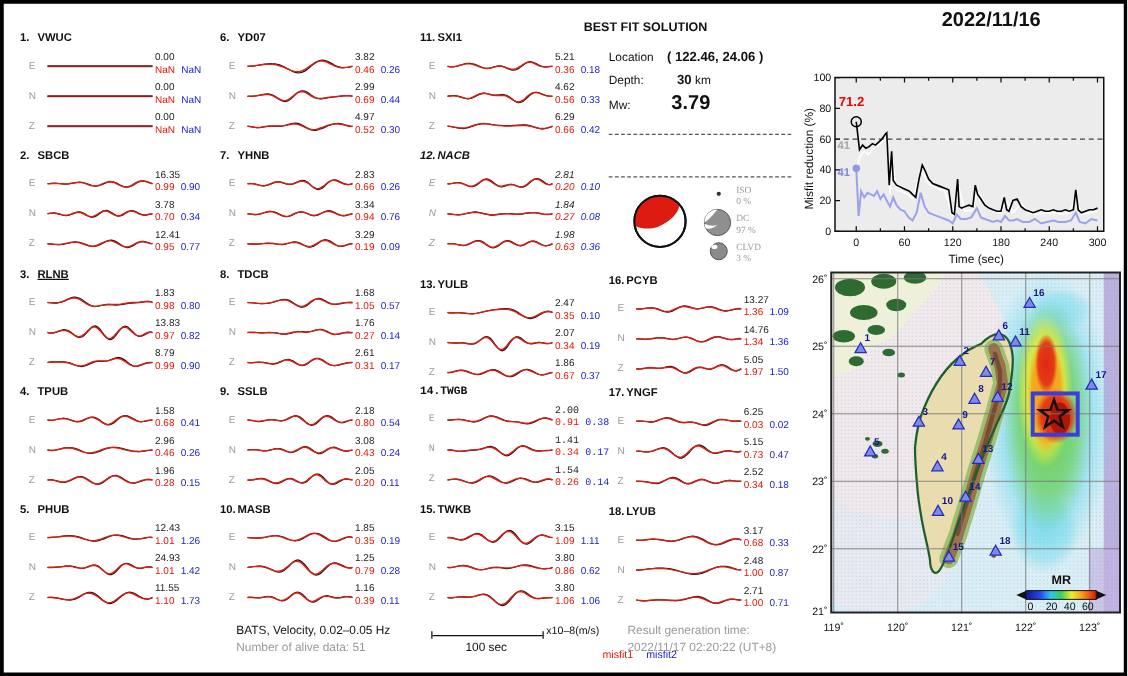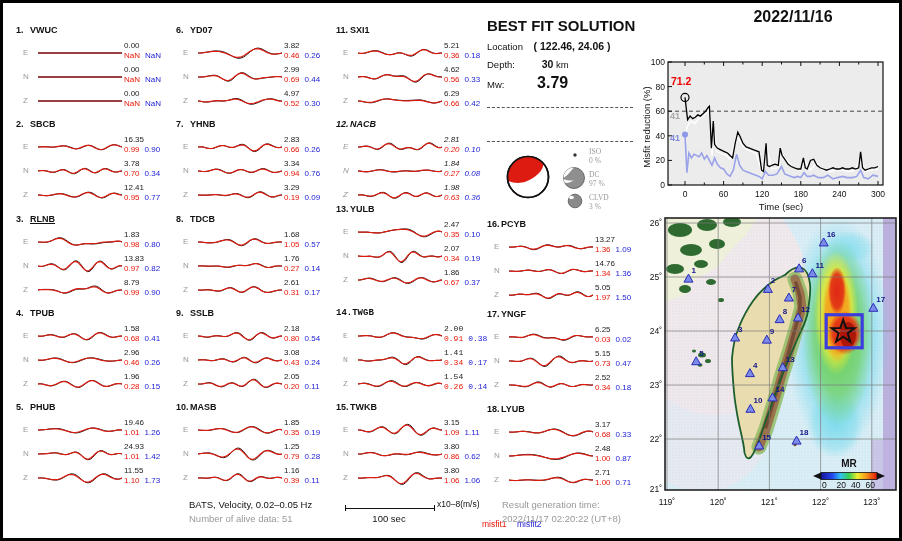--- a/index.html
+++ b/index.html
@@ -191,21 +191,21 @@
       </div>
       <div class="station" style="left: 16px; top: 402px;">
         <div class="st-h"><span class="st-num">5.</span><span>PHUB</span></div>
         <div class="wrow" style="top: 16px;">
           <span class="comp">E</span>
           <svg width="88" height="24" class="wsvg">
             <path d="M2.0,12.0 L3.8,12.0 L5.7,11.9 L7.5,11.8 L9.3,11.6 L11.1,11.4 L13.0,11.1 L14.8,10.9 L16.6,10.7 L18.4,10.5 L20.3,10.5 L22.1,10.6 L23.9,10.8 L25.7,11.2 L27.6,11.7 L29.4,12.3 L31.2,13.0 L33.0,13.6 L34.9,14.2 L36.7,14.6 L38.5,14.9 L40.3,14.9 L42.2,14.7 L44.0,14.2 L45.8,13.6 L47.7,12.9 L49.5,12.0 L51.3,11.3 L53.1,10.6 L55.0,10.2 L56.8,10.0 L58.6,10.0 L60.4,10.3 L62.3,10.7 L64.1,11.3 L65.9,11.9 L67.7,12.4 L69.6,12.9 L71.4,13.2 L73.2,13.3 L75.0,13.2 L76.9,13.0 L78.7,12.7 L80.5,12.3 L82.3,12.0 L84.2,11.9 L86.0,12.0" fill="none" stroke="#111" stroke-width="1"></path>
             <path d="M2.0,12.0 L3.8,11.9 L5.7,11.8 L7.5,11.7 L9.3,11.5 L11.1,11.4 L13.0,11.2 L14.8,11.0 L16.6,10.9 L18.4,10.8 L20.3,10.9 L22.1,11.0 L23.9,11.3 L25.7,11.7 L27.6,12.1 L29.4,12.7 L31.2,13.2 L33.0,13.7 L34.9,14.1 L36.7,14.4 L38.5,14.5 L40.3,14.3 L42.2,14.0 L44.0,13.5 L45.8,12.9 L47.7,12.2 L49.5,11.5 L51.3,10.9 L53.1,10.5 L55.0,10.2 L56.8,10.2 L58.6,10.3 L60.4,10.7 L62.3,11.2 L64.1,11.7 L65.9,12.3 L67.7,12.8 L69.6,13.1 L71.4,13.3 L73.2,13.3 L75.0,13.1 L76.9,12.9 L78.7,12.5 L80.5,12.2 L82.3,11.9 L84.2,11.8 L86.0,12.0" fill="none" stroke="#dd1c10" stroke-width="1.2"></path>
           </svg>
           <div class="nums">
-            <div class="amp">19.46</div>
+            <div class="amp">12.43</div>
             <div><span class="m1">1.01</span><span class="m2">1.26</span></div>
           </div>
         </div>
         <div class="wrow" style="top: 40px;">
           <span class="comp">N</span>
           <svg width="88" height="24" class="wsvg">
             <path d="M2.0,12.0 L3.8,11.9 L5.7,11.8 L7.5,11.8 L9.3,11.7 L11.1,11.6 L13.0,11.4 L14.8,11.2 L16.6,10.9 L18.4,10.8 L20.3,10.8 L22.1,11.1 L23.9,11.5 L25.7,12.0 L27.6,12.4 L29.4,12.6 L31.2,12.5 L33.0,12.0 L34.9,11.3 L36.7,10.6 L38.5,10.1 L40.3,10.1 L42.2,10.7 L44.0,11.9 L45.8,13.5 L47.7,15.3 L49.5,16.8 L51.3,17.6 L53.1,17.6 L55.0,16.8 L56.8,15.2 L58.6,13.2 L60.4,11.2 L62.3,9.7 L64.1,8.8 L65.9,8.7 L67.7,9.3 L69.6,10.3 L71.4,11.4 L73.2,12.2 L75.0,12.6 L76.9,12.6 L78.7,12.3 L80.5,11.8 L82.3,11.5 L84.2,11.5 L86.0,12.0" fill="none" stroke="#111" stroke-width="1"></path>
             <path d="M2.0,12.0 L3.8,11.9 L5.7,11.9 L7.5,11.8 L9.3,11.7 L11.1,11.6 L13.0,11.4 L14.8,11.2 L16.6,11.0 L18.4,10.9 L20.3,11.0 L22.1,11.3 L23.9,11.8 L25.7,12.2 L27.6,12.5 L29.4,12.6 L31.2,12.4 L33.0,11.9 L34.9,11.2 L36.7,10.6 L38.5,10.3 L40.3,10.4 L42.2,11.1 L44.0,12.4 L45.8,13.9 L47.7,15.4 L49.5,16.6 L51.3,17.1 L53.1,16.8 L55.0,15.8 L56.8,14.2 L58.6,12.4 L60.4,10.7 L62.3,9.5 L64.1,9.0 L65.9,9.1 L67.7,9.8 L69.6,10.8 L71.4,11.7 L73.2,12.3 L75.0,12.6 L76.9,12.5 L78.7,12.1 L80.5,11.7 L82.3,11.5 L84.2,11.5 L86.0,12.0" fill="none" stroke="#dd1c10" stroke-width="1.2"></path>
           </svg>
           <div class="nums">
@@ -470,21 +470,21 @@
           <svg width="88" height="24" class="wsvg">
             <path d="M2.0,12.0 L3.8,11.8 L5.7,11.8 L7.5,12.0 L9.3,12.4 L11.1,12.9 L13.0,13.3 L14.8,13.4 L16.6,13.2 L18.4,12.7 L20.3,11.8 L22.1,10.8 L23.9,9.9 L25.7,9.4 L27.6,9.4 L29.4,10.0 L31.2,11.1 L33.0,12.5 L34.9,13.9 L36.7,14.9 L38.5,15.3 L40.3,15.0 L42.2,14.0 L44.0,12.7 L45.8,11.2 L47.7,10.1 L49.5,9.5 L51.3,9.6 L53.1,10.3 L55.0,11.4 L56.8,12.5 L58.6,13.3 L60.4,13.6 L62.3,13.3 L64.1,12.5 L65.9,11.4 L67.7,10.5 L69.6,9.9 L71.4,9.9 L73.2,10.5 L75.0,11.4 L76.9,12.4 L78.7,13.2 L80.5,13.6 L82.3,13.4 L84.2,12.9 L86.0,12.0" fill="none" stroke="#111" stroke-width="1"></path>
             <path d="M2.0,12.0 L3.8,11.9 L5.7,11.9 L7.5,12.1 L9.3,12.5 L11.1,12.8 L13.0,13.1 L14.8,13.1 L16.6,12.9 L18.4,12.3 L20.3,11.6 L22.1,10.8 L23.9,10.1 L25.7,9.8 L27.6,9.9 L29.4,10.6 L31.2,11.6 L33.0,12.8 L34.9,13.9 L36.7,14.6 L38.5,14.8 L40.3,14.3 L42.2,13.4 L44.0,12.2 L45.8,11.0 L47.7,10.2 L49.5,9.8 L51.3,10.1 L53.1,10.8 L55.0,11.8 L56.8,12.7 L58.6,13.3 L60.4,13.4 L62.3,12.9 L64.1,12.1 L65.9,11.2 L67.7,10.4 L69.6,10.1 L71.4,10.2 L73.2,10.9 L75.0,11.8 L76.9,12.7 L78.7,13.3 L80.5,13.5 L82.3,13.3 L84.2,12.7 L86.0,12.0" fill="none" stroke="#dd1c10" stroke-width="1.2"></path>
           </svg>
           <div class="nums">
             <div class="amp">1.98</div>
             <div><span class="m1">0.63</span><span class="m2">0.36</span></div>
           </div>
         </div>
       </div>
-      <div class="station" style="left: 336px; top: 204px;">
+      <div class="station" style="left: 336px; top: 222px;">
         <div class="st-h"><span class="st-num">13.</span><span>YULB</span></div>
         <div class="wrow" style="top: 16px;">
           <span class="comp">E</span>
           <svg width="88" height="24" class="wsvg">
             <path d="M2.0,12.0 L3.8,12.2 L5.7,12.2 L7.5,12.2 L9.3,12.1 L11.1,12.2 L13.0,12.3 L14.8,12.5 L16.6,12.7 L18.4,12.8 L20.3,12.9 L22.1,13.0 L23.9,12.8 L25.7,12.6 L27.6,12.2 L29.4,11.8 L31.2,11.4 L33.0,11.0 L34.9,10.6 L36.7,10.3 L38.5,10.0 L40.3,9.7 L42.2,9.5 L44.0,9.3 L45.8,9.1 L47.7,8.9 L49.5,8.9 L51.3,9.0 L53.1,9.4 L55.0,10.1 L56.8,11.0 L58.6,12.1 L60.4,13.4 L62.3,14.6 L64.1,15.7 L65.9,16.4 L67.7,16.8 L69.6,16.7 L71.4,16.1 L73.2,15.3 L75.0,14.2 L76.9,13.1 L78.7,12.1 L80.5,11.5 L82.3,11.2 L84.2,11.3 L86.0,12.0" fill="none" stroke="#111" stroke-width="1"></path>
             <path d="M2.0,12.0 L3.8,12.1 L5.7,12.1 L7.5,12.1 L9.3,12.1 L11.1,12.1 L13.0,12.3 L14.8,12.5 L16.6,12.6 L18.4,12.8 L20.3,12.9 L22.1,12.9 L23.9,12.8 L25.7,12.5 L27.6,12.1 L29.4,11.7 L31.2,11.3 L33.0,10.8 L34.9,10.5 L36.7,10.2 L38.5,9.9 L40.3,9.7 L42.2,9.6 L44.0,9.4 L45.8,9.3 L47.7,9.3 L49.5,9.4 L51.3,9.7 L53.1,10.2 L55.0,10.9 L56.8,11.7 L58.6,12.8 L60.4,13.8 L62.3,14.8 L64.1,15.6 L65.9,16.1 L67.7,16.2 L69.6,16.0 L71.4,15.3 L73.2,14.5 L75.0,13.5 L76.9,12.6 L78.7,11.8 L80.5,11.3 L82.3,11.1 L84.2,11.3 L86.0,12.0" fill="none" stroke="#dd1c10" stroke-width="1.2"></path>
           </svg>
           <div class="nums">
             <div class="amp">2.47</div>
             <div><span class="m1">0.35</span><span class="m2">0.10</span></div>
@@ -688,21 +688,21 @@
             <path d="M2.0,12.0 L3.8,12.3 L5.7,12.4 L7.5,12.5 L9.3,12.5 L11.1,12.4 L13.0,12.2 L14.8,12.0 L16.6,11.9 L18.4,11.8 L20.3,11.8 L22.1,11.9 L23.9,12.0 L25.7,12.1 L27.6,12.3 L29.4,12.4 L31.2,12.4 L33.0,12.4 L34.9,12.2 L36.7,12.0 L38.5,11.7 L40.3,11.3 L42.2,10.9 L44.0,10.4 L45.8,10.1 L47.7,9.8 L49.5,9.7 L51.3,9.8 L53.1,10.2 L55.0,10.8 L56.8,11.5 L58.6,12.4 L60.4,13.2 L62.3,13.9 L64.1,14.3 L65.9,14.3 L67.7,14.1 L69.6,13.6 L71.4,12.9 L73.2,12.3 L75.0,11.8 L76.9,11.4 L78.7,11.4 L80.5,11.5 L82.3,11.8 L84.2,12.0 L86.0,12.0" fill="none" stroke="#dd1c10" stroke-width="1.2"></path>
           </svg>
           <div class="nums">
             <div class="amp">2.71</div>
             <div><span class="m1">1.00</span><span class="m2">0.71</span></div>
           </div>
         </div>
       </div>
     </div>
 
-  <div class="abs" style="left:487px;top:17px;font-size:15px;font-weight:bold;">BEST FIT SOLUTION</div>
+  <div class="abs" style="left:467px;top:17px;font-size:10px;font-weight:bold;">BEST FIT SOLUTION</div>
   <div class="abs bf" style="left:487px;top:40px;">
     <span>Location</span>
     <b style="margin-left:8px;font-size:10.5px;">( 122.46,  24.06 )</b>
   </div>
   <div class="abs bf" style="left:487px;top:58px;">
     <span>Depth:</span>
     <b style="margin-left:24px;font-size:10.5px;">30</b>
     <span>km</span>
   </div>
   <div class="abs bf" style="left:487px;top:74px;">

